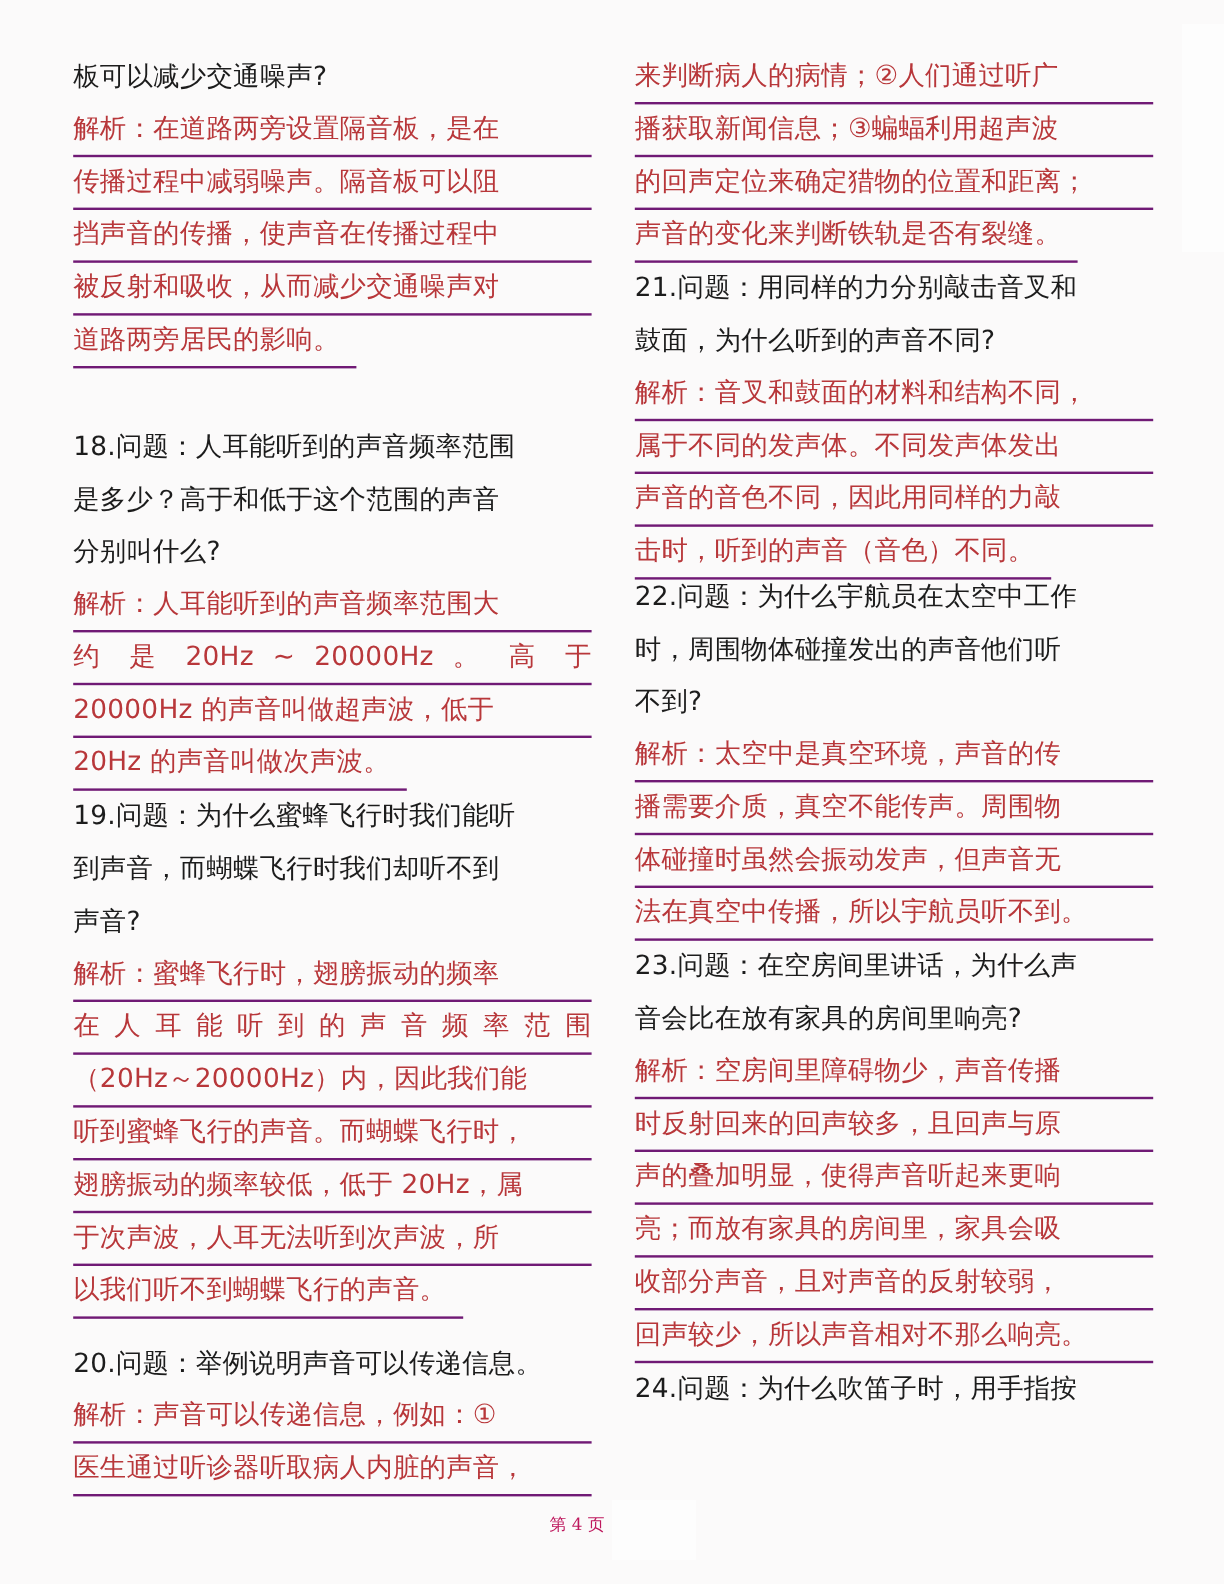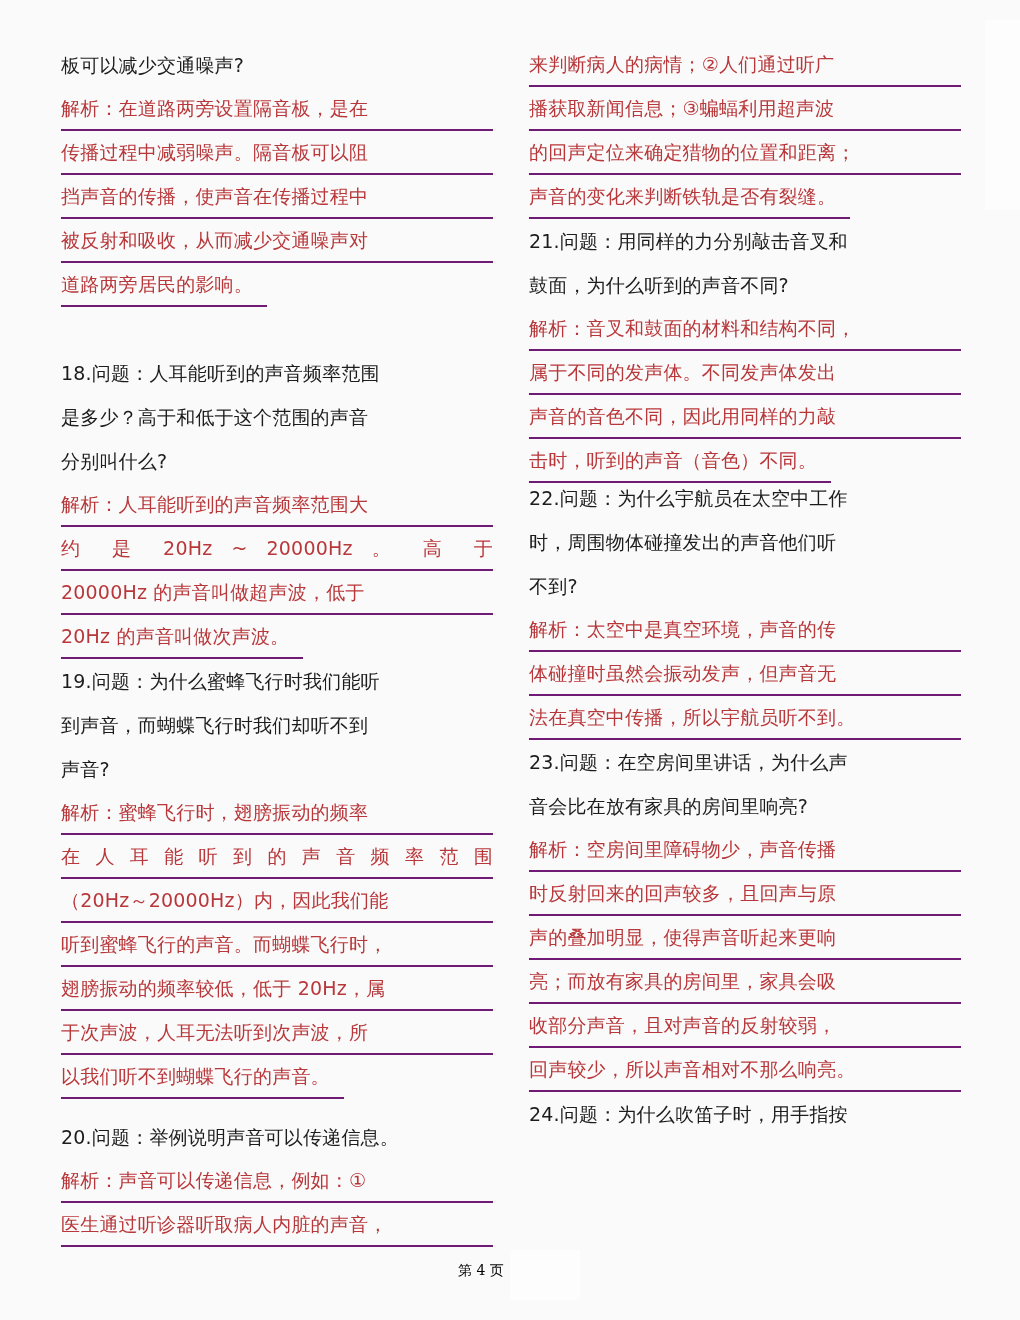--- a/index.html
+++ b/index.html
@@ -15,40 +15,40 @@
     background: #fbfafa;
   }
   .col {
     position: absolute; top: 43px; width: 432px;
   }
   .col.left { left: 61px; }
   .col.right { left: 529px; }
   .line {
     height: 44px;
     line-height: 44px;
-    font-size: 19px;
+    font-size: 22px;
     white-space: nowrap;
     letter-spacing: 0.2px;
     color: #1c1c1c;
     overflow: visible;
     box-sizing: border-box;
   }
   .line.ans {
     color: #b8373a;
     border-bottom: 2px solid #701a75;
     height: 44px;
     line-height: 42px;
   }
   .line.ans.short { display: inline-block; padding-right: 14px; text-align: right; }
   .line.justify { text-align: justify; text-align-last: justify; }
   .gap { height: 44px; }
   .footer {
     position: absolute; left: 458px; top: 1262px;
     font-family: "DejaVu Serif", "Liberation Serif", serif;
-    font-size: 14px; color: #000000;
+    font-size: 14px; color: #be185d;
   }
   .blur-patch {
     position: absolute; background: #fdfdfd;
   }
 </style>
 </head>
 <body>
 
 <div class="page">
   <div class="blur-patch" style="left:985px; top:20px; width:35px; height:190px;"></div>
@@ -91,20 +91,21 @@
       <div class="line">21.问题：用同样的力分别敲击音叉和</div>
       <div class="line">鼓面，为什么听到的声音不同?</div>
       <div class="line ans">解析：音叉和鼓面的材料和结构不同，</div>
       <div class="line ans">属于不同的发声体。不同发声体发出</div>
       <div class="line ans">声音的音色不同，因此用同样的力敲</div>
       <div style="height: 37px;"><div class="line ans short">击时，听到的声音（音色）不同。</div></div>
       <div class="line">22.问题：为什么宇航员在太空中工作</div>
       <div class="line">时，周围物体碰撞发出的声音他们听</div>
       <div class="line">不到?</div>
       <div class="line ans">解析：太空中是真空环境，声音的传</div>
+      <div class="line ans">播需要介质，真空不能传声。周围物</div>
       <div class="line ans">体碰撞时虽然会振动发声，但声音无</div>
       <div class="line ans">法在真空中传播，所以宇航员听不到。</div>
       <div class="line">23.问题：在空房间里讲话，为什么声</div>
       <div class="line">音会比在放有家具的房间里响亮?</div>
       <div class="line ans">解析：空房间里障碍物少，声音传播</div>
       <div class="line ans">时反射回来的回声较多，且回声与原</div>
       <div class="line ans">声的叠加明显，使得声音听起来更响</div>
       <div class="line ans">亮；而放有家具的房间里，家具会吸</div>
       <div class="line ans">收部分声音，且对声音的反射较弱，</div>
       <div class="line ans">回声较少，所以声音相对不那么响亮。</div>

